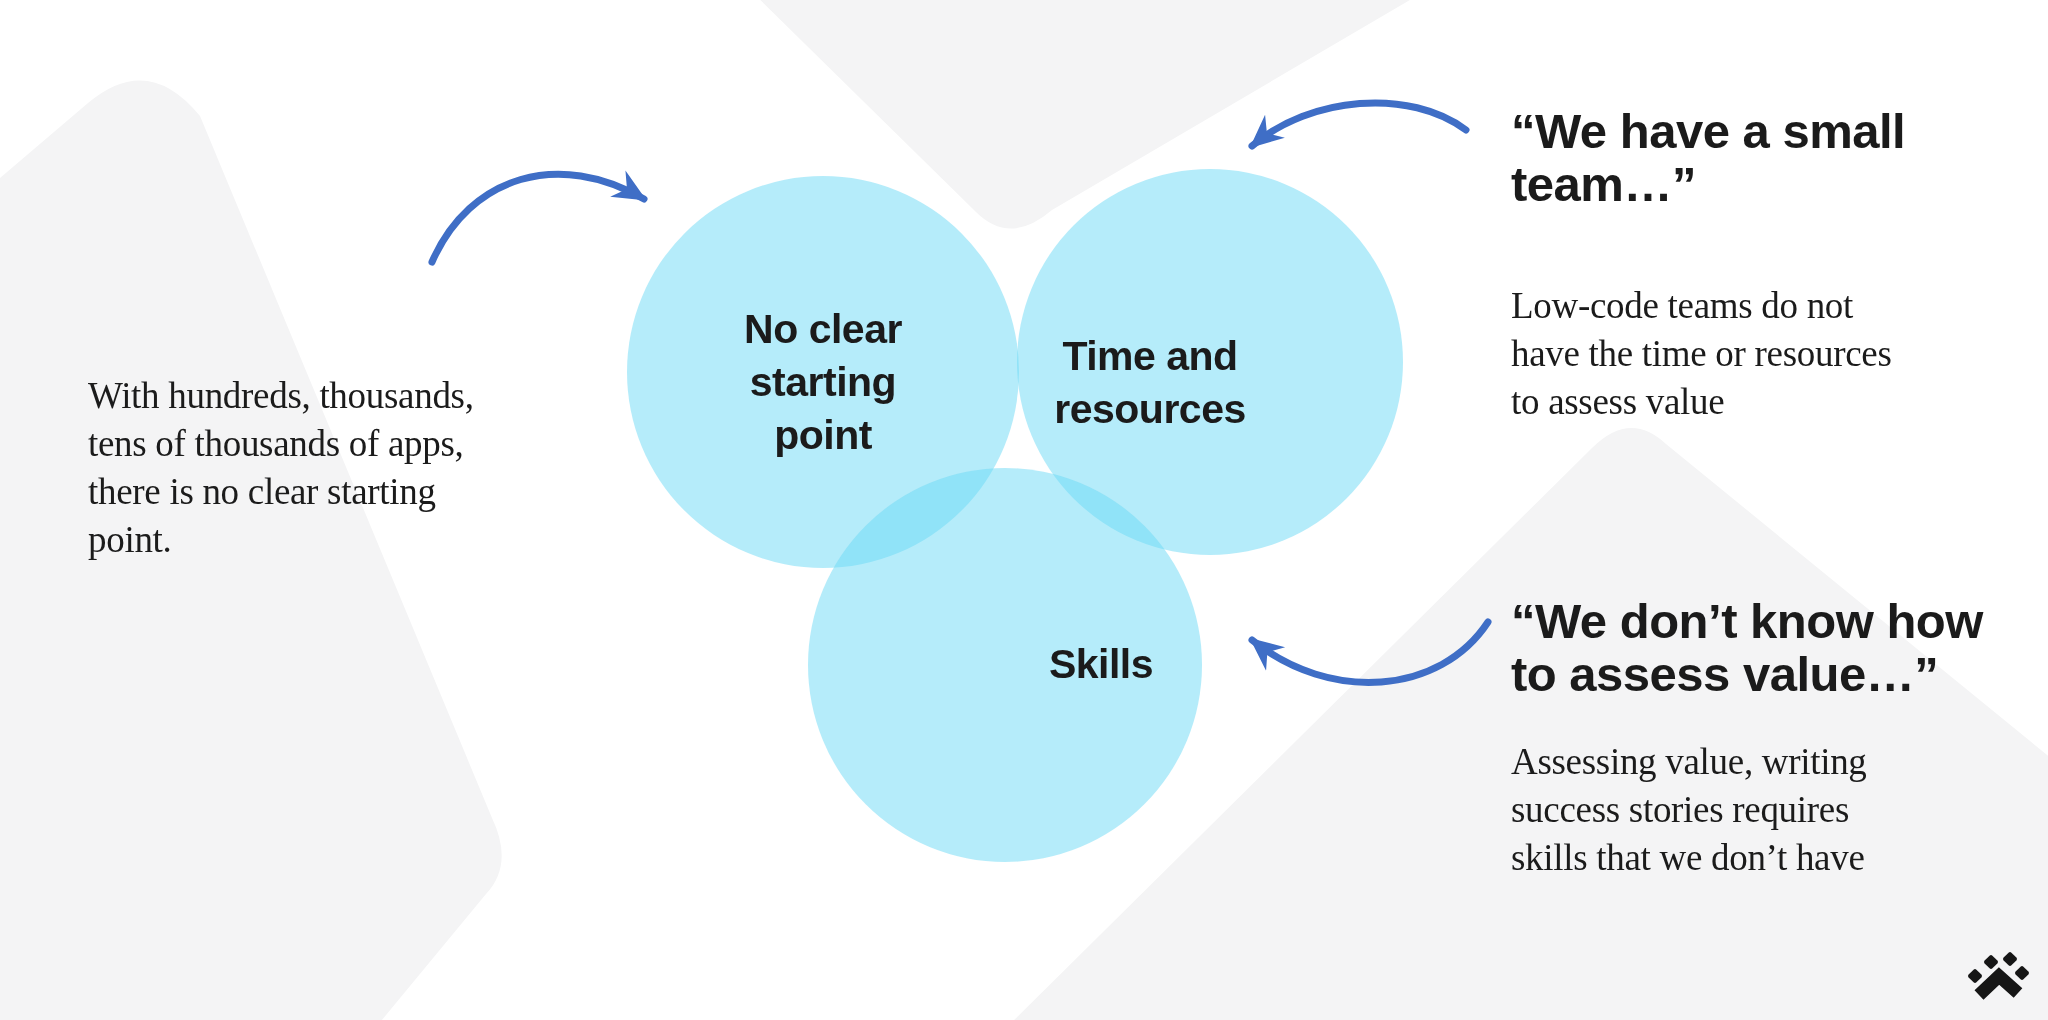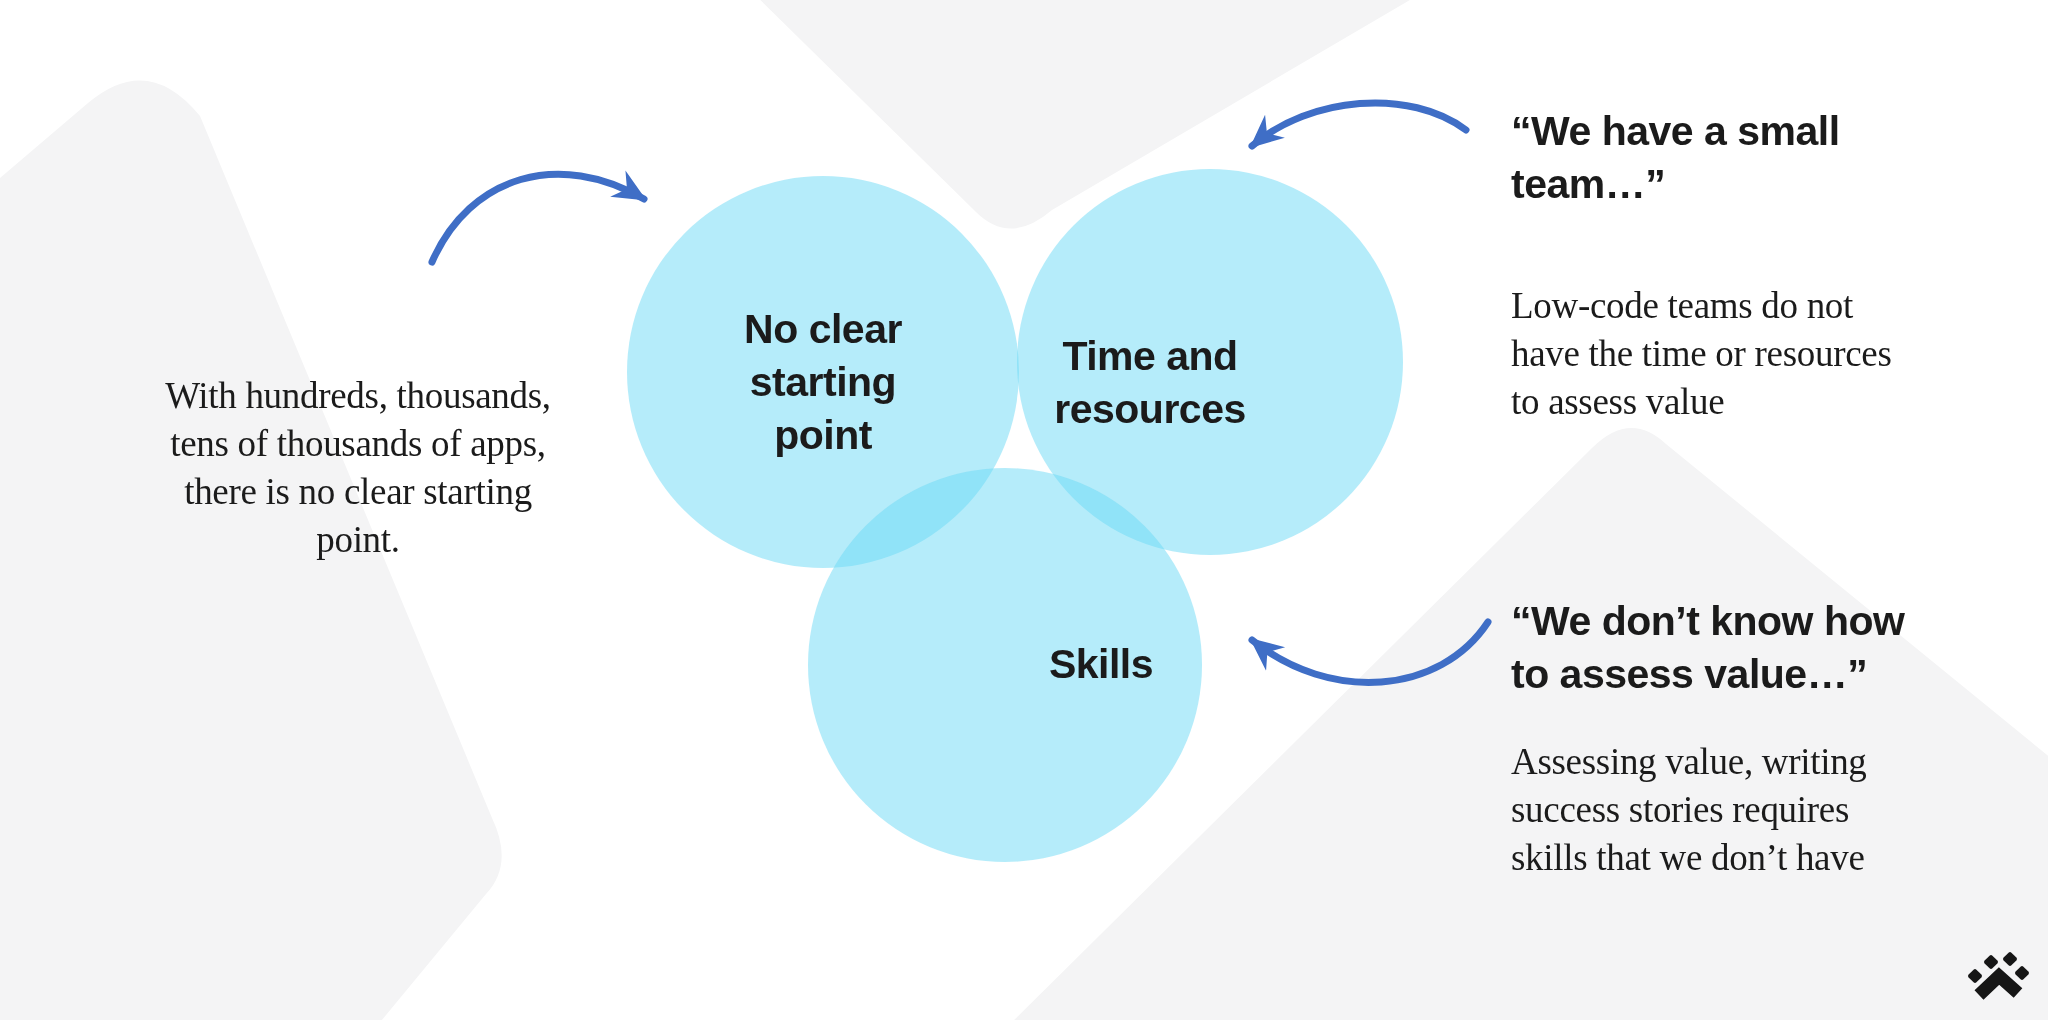--- a/index.html
+++ b/index.html
@@ -3,21 +3,21 @@
 <meta charset="utf-8">
 <style>
   html,body{margin:0;padding:0;background:#ffffff;}
   .stage{
     position:relative;width:2048px;height:1020px;overflow:hidden;
     background:#ffffff;color:#1b1b1b;
     font-family:"Liberation Sans",sans-serif;
   }
   .bg-svg{position:absolute;left:0;top:0;width:2048px;height:1020px;}
   .callout-h{
-    position:absolute;font-weight:700;font-size:41px;line-height:53px;
+    position:absolute;font-weight:700;font-size:49px;line-height:53px;
     white-space:pre-line;letter-spacing:-0.5px;
   }
   .callout-b{
     position:absolute;font-size:37px;line-height:48px;
     white-space:pre-line;letter-spacing:-0.3px;font-family:Liberation Serif, serif;
   }
   .vlabel{
     position:absolute;font-weight:700;font-size:41px;line-height:53px;
     white-space:pre-line;text-align:center;letter-spacing:-0.5px;
   }
@@ -48,21 +48,21 @@
     <path d="M 1488 622 C 1440 695, 1330 703, 1252 640" fill="none" stroke="#3f6ec6" stroke-width="7" stroke-linecap="round" marker-end="url(#ah)"></path>
   </svg>
 
   <div class="vlabel" style="left:975px;top:330px;width:350px;">Time and
 resources</div>
   <div class="vlabel" style="left:648px;top:303px;width:350px;">No clear
 starting
 point</div>
   <div class="vlabel" style="left:853px;top:638px;width:300px;text-align:right;">Skills</div>
 
-  <div class="callout-b" style="left:88px;top:372px;width:540px;text-align:center;">With hundreds, thousands,
+  <div class="callout-b" style="left:88px;top:372px;width:540px;">With hundreds, thousands,
 tens of thousands of apps,
 there is no clear starting
 point.</div>
 
   <div class="callout-h" style="left:1511px;top:105px;width:520px;">“We have a small
 team…”</div>
   <div class="callout-b" style="left:1511px;top:282px;width:520px;">Low-code teams do not
 have the time or resources
 to assess value</div>
 

